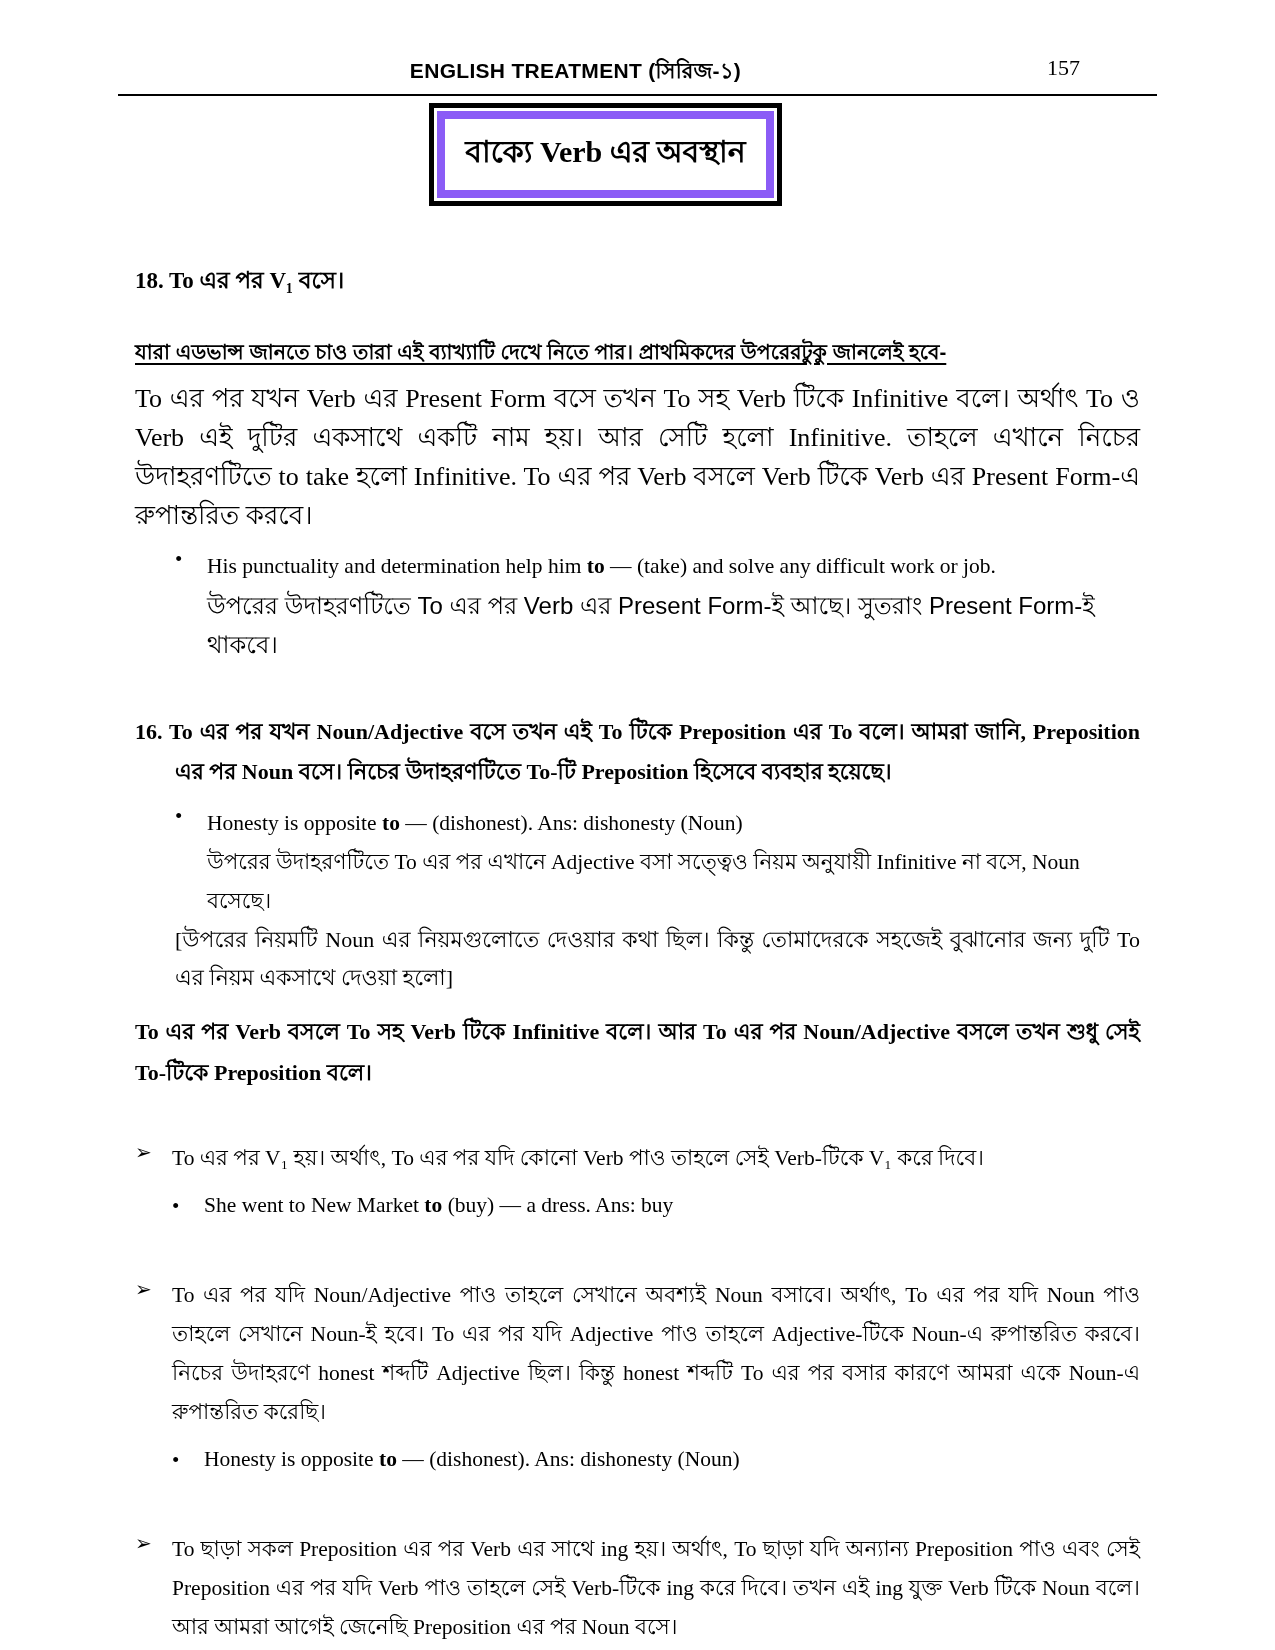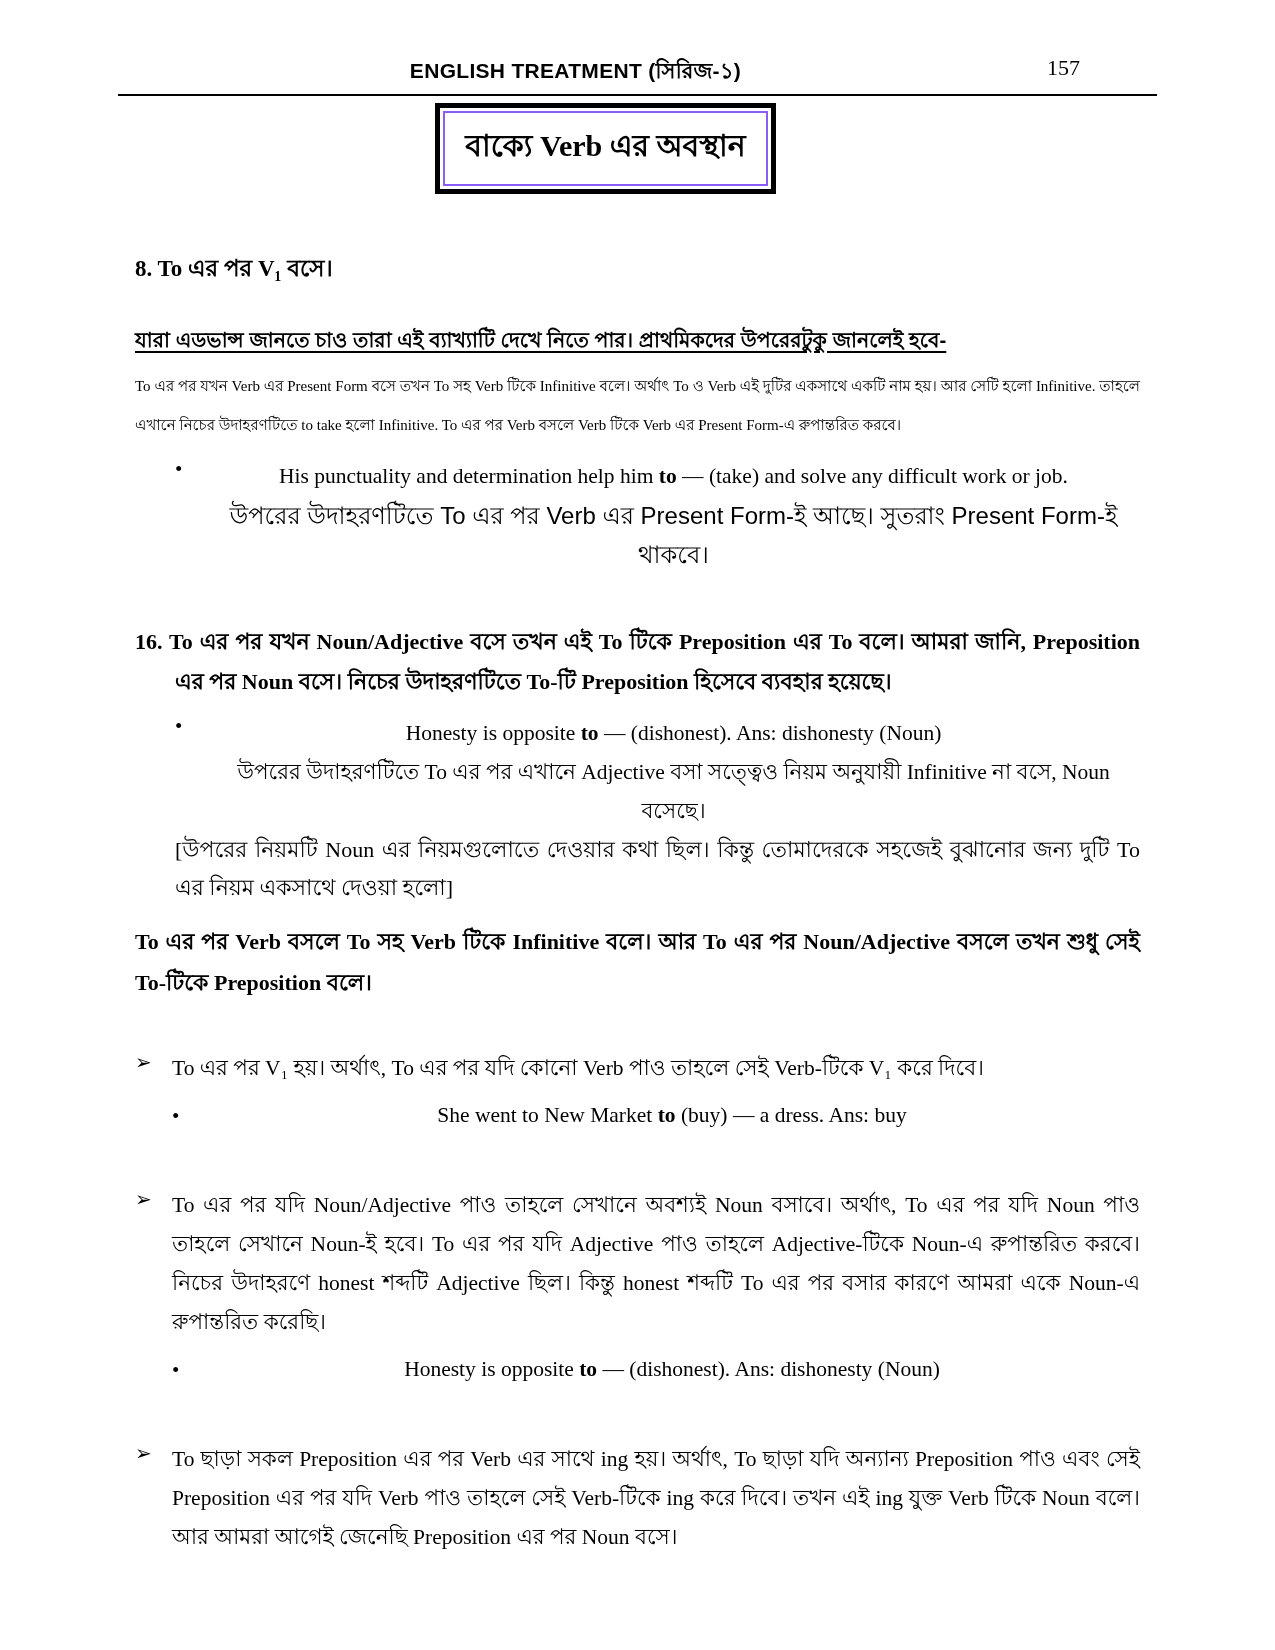--- a/index.html
+++ b/index.html
@@ -15,37 +15,37 @@
     position:absolute; left:0; right:0; text-align:center; transform:translateX(-62px);
     font-family:"Liberation Sans","DejaVu Sans",sans-serif; font-weight:bold;
     font-size:21px; letter-spacing:0.3px;
   }
   .page-number { position:absolute; right:60px; top:0; font-size:22px; }
   .rule-line { border:none; border-top:2.5px solid #000; margin:9px -17px 0 -17px; }
 
   
   .title-box-wrap { text-align:center; margin-top:7px; transform:translateX(-32px); }
   .title-box { display:inline-block; border:5px solid #000; padding:3px; background:#fff; }
-  .title-box-inner { border:2px solid #8b5cf6; padding:9px 20px 11px 20px; font-size:30px; font-weight:bold; }
+  .title-box-inner { border:8px solid #8b5cf6; padding:9px 20px 11px 20px; font-size:30px; font-weight:bold; }
 
   
   .line { font-size:21.5px; line-height:39px; }
   .justify { text-align:justify; }
   b { font-weight:bold; }
 
   .s15-heading { margin-top:56px; font-weight:bold; font-size:23px; }
   .advanced-note {
     margin-top:36px; font-family:"Liberation Sans","DejaVu Sans",sans-serif;
     font-weight:bold; font-size:20.5px; text-decoration:underline; text-underline-offset:4px;
   }
-  .para { margin-top:8px; font-size:15px; line-height:39px; text-align:justify; }
+  .para { margin-top:8px; font-size:26px; line-height:39px; text-align:justify; }
 
   .bullet-item { display:flex; margin-left:40px; margin-top:12px; }
   .bullet-marker { width:32px; flex:none; font-size:21px; }
-  .bullet-body { flex:1;text-align:center; }
+  .bullet-body { flex:1; }
   .expl-alt { font-family:"Liberation Sans","DejaVu Sans",sans-serif; font-size:24px; line-height:39px; }
 
   .s16-heading {
     margin-top:48px; font-weight:bold; font-size:22px; line-height:40px;
     padding-left:40px; text-indent:-40px; text-align:justify;
   }
   .bracket-note { margin-left:40px; font-size:22px; line-height:38px; text-align:justify; }
 
   .summary-heading {
     margin-top:58px; font-size:24px; font-weight:bold;
@@ -69,21 +69,21 @@
     <div class="page-number">157</div>
   </div>
   <hr class="rule-line">
 
   <div class="title-box-wrap">
     <div class="title-box">
       <div class="title-box-inner">বাক্যে Verb এর অবস্থান</div>
     </div>
   </div>
 
-  <div class="s15-heading">8. To এর পর V₁ বসে।</div>
+  <div class="s15-heading">18. To এর পর V₁ বসে।</div>
 
   <div class="advanced-note">যারা এডভান্স জানতে চাও তারা এই ব্যাখ্যাটি দেখে নিতে পার। প্রাথমিকদের উপরেরটুকু জানলেই হবে-</div>
 
   <div class="para">To এর পর যখন Verb এর Present Form বসে তখন To সহ Verb টিকে Infinitive বলে। অর্থাৎ To ও Verb এই দুটির একসাথে একটি নাম হয়। আর সেটি হলো Infinitive. তাহলে এখানে নিচের উদাহরণটিতে to take হলো Infinitive. To এর পর Verb বসলে Verb টিকে Verb এর Present Form-এ রুপান্তরিত করবে।</div>
 
   <div class="bullet-item">
     <span class="bullet-marker">•</span>
     <div class="bullet-body">
       <div class="line"><span>His punctuality and determination help him </span><b>to</b><span> — (take) and solve any difficult work or job.</span></div>
       <div class="expl-alt">উপরের উদাহরণটিতে To এর পর Verb এর Present Form-ই আছে। সুতরাং Present Form-ই থাকবে।</div>

